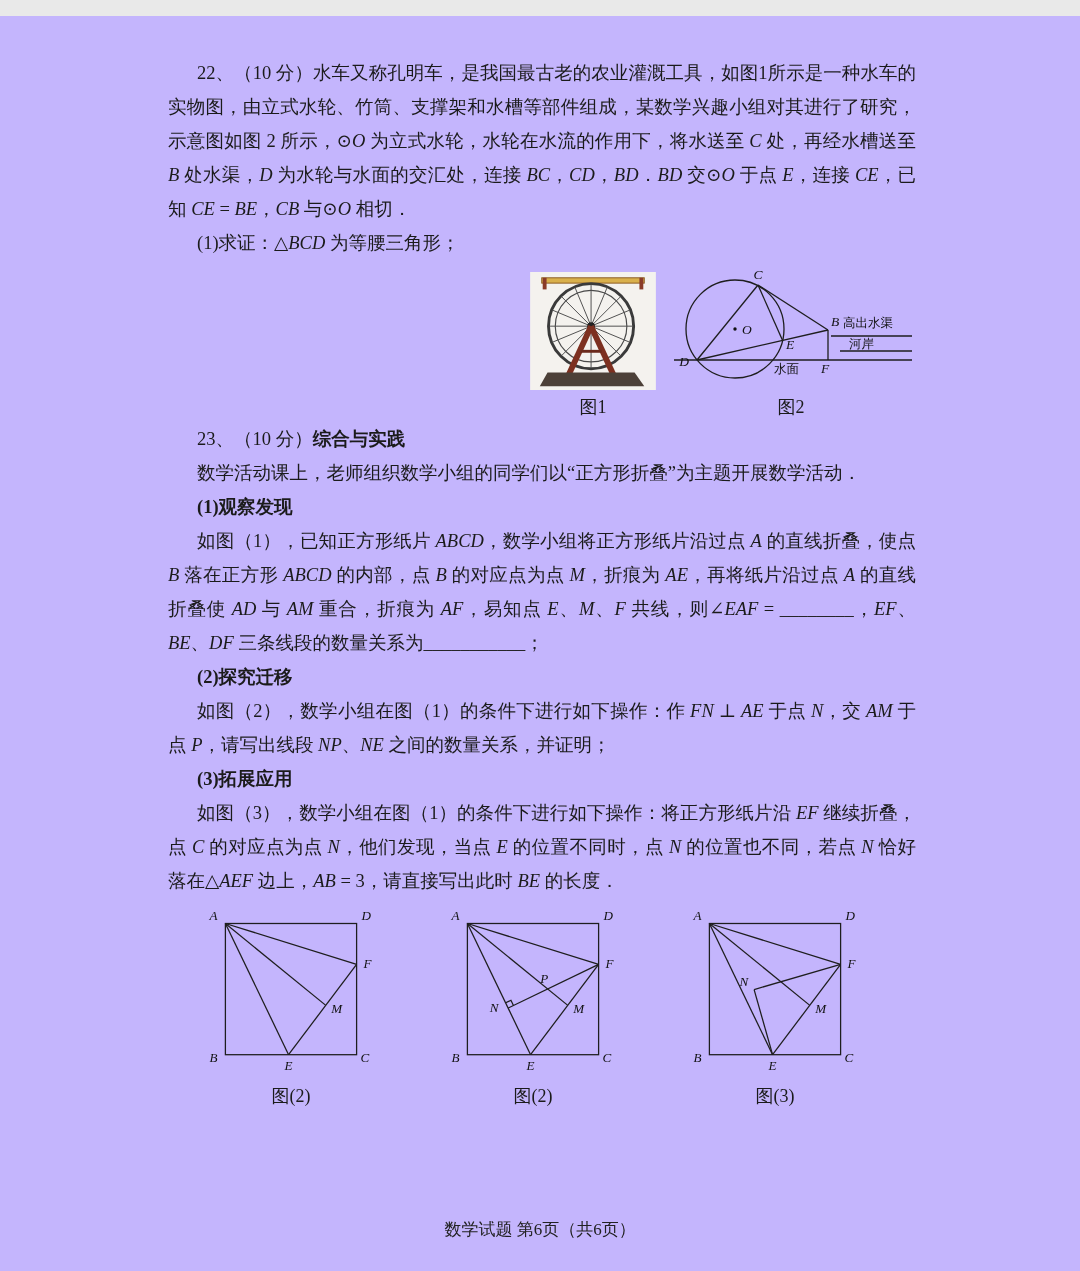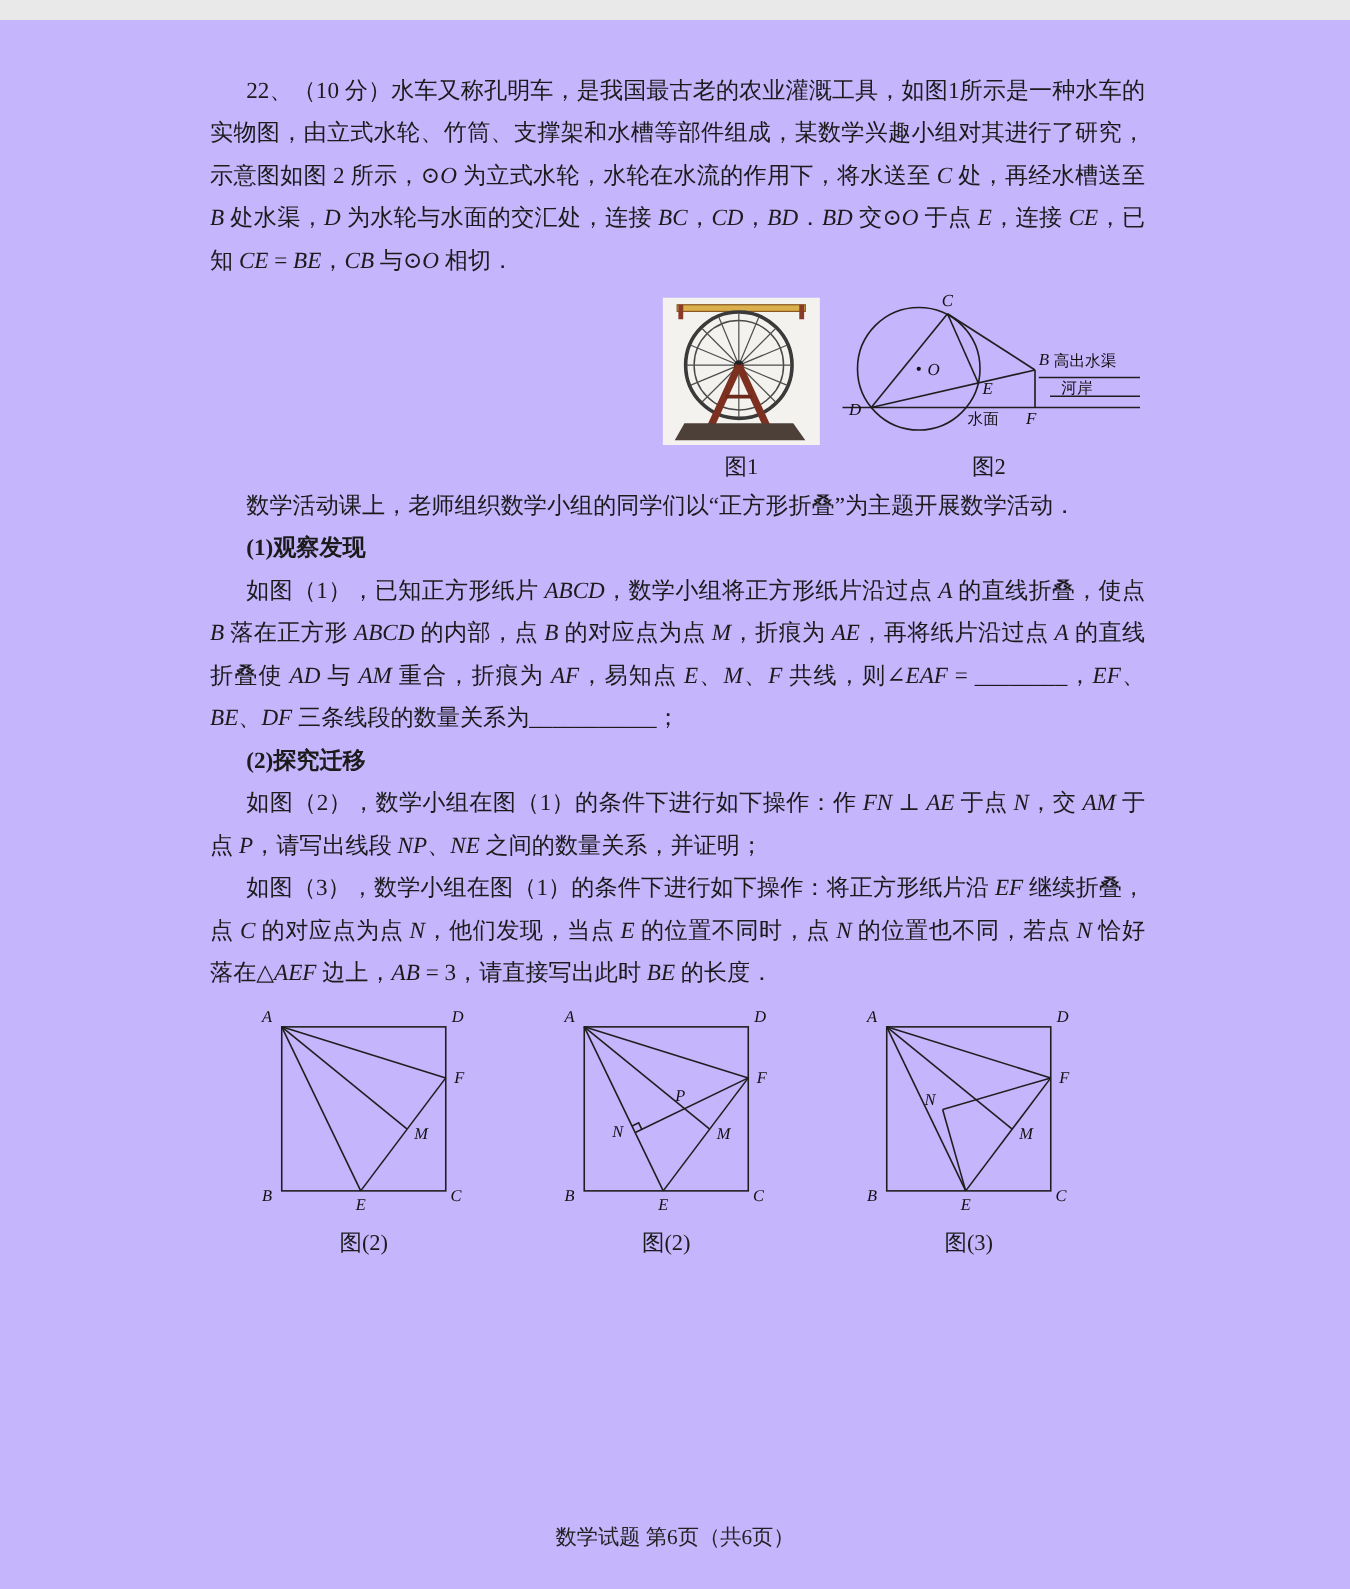--- a/index.html
+++ b/index.html
@@ -37,20 +37,21 @@
     font-family:"Liberation Serif","DejaVu Serif",serif;
   }
 </style>
 </head>
 <body>
 
 <div class="page">
   <div class="content">
 
     <p class="para indent"><span>22、（10 分）水车又称孔明车，是我国最古老的农业灌溉工具，如图1所示是一种水车的实物图，由立式水轮、竹筒、支撑架和水槽等部件组成，某数学兴趣小组对其进行了研究，示意图如图 2 所示，⊙</span><span class="mi">O</span><span> 为立式水轮，水轮在水流的作用下，将水送至 </span><span class="mi">C</span><span> 处，再经水槽送至 </span><span class="mi">B</span><span> 处水渠，</span><span class="mi">D</span><span> 为水轮与水面的交汇处，连接 </span><span class="mi">BC</span><span>，</span><span class="mi">CD</span><span>，</span><span class="mi">BD</span><span>．</span><span class="mi">BD</span><span> 交⊙</span><span class="mi">O</span><span> 于点 </span><span class="mi">E</span><span>，连接 </span><span class="mi">CE</span><span>，已知 </span><span class="mi">CE</span><span> = </span><span class="mi">BE</span><span>，</span><span class="mi">CB</span><span> 与⊙</span><span class="mi">O</span><span> 相切．</span></p>
+    <p class="para sub"><span>(1)求证：△</span><span class="mi">BCD</span><span> 为等腰三角形；</span></p>
 
     <div class="fig22row">
 
       <figure class="figblock">
         <svg viewBox="0 0 130 122" width="126" height="118">
           <rect x="0" y="0" width="130" height="122" fill="#f4f2ee"></rect>
           <g>
             <rect x="12" y="6" width="106" height="5.5" fill="#d9b04c" stroke="#8a5a20" stroke-width="1"></rect>
             <rect x="13" y="6" width="4" height="12" fill="#8a3b28"></rect>
             <rect x="113" y="6" width="4" height="12" fill="#8a3b28"></rect>
@@ -101,25 +102,27 @@
             <text class="svgit" x="159" y="105" text-anchor="middle">F</text>
             <text class="svgcn" x="177" y="59" text-anchor="start">高出水渠</text>
             <text class="svgcn" x="183" y="80" text-anchor="start">河岸</text>
             <text class="svgcn" x="108" y="105" text-anchor="start">水面</text>
           </g>
         </svg>
         <figcaption class="figcap">图2</figcaption>
       </figure>
     </div>
 
+    <p class="para indent"><span>23、（10 分）</span><span class="mb">综合与实践</span></p>
     <p class="para indent">数学活动课上，老师组织数学小组的同学们以“正方形折叠”为主题开展数学活动．</p>
     <p class="para sub bold">(1)观察发现</p>
     <p class="para indent"><span>如图（1），已知正方形纸片 </span><span class="mi">ABCD</span><span>，数学小组将正方形纸片沿过点 </span><span class="mi">A</span><span> 的直线折叠，使点 </span><span class="mi">B</span><span> 落在正方形 </span><span class="mi">ABCD</span><span> 的内部，点 </span><span class="mi">B</span><span> 的对应点为点 </span><span class="mi">M</span><span>，折痕为 </span><span class="mi">AE</span><span>，再将纸片沿过点 </span><span class="mi">A</span><span> 的直线折叠使 </span><span class="mi">AD</span><span> 与 </span><span class="mi">AM</span><span> 重合，折痕为 </span><span class="mi">AF</span><span>，易知点 </span><span class="mi">E</span><span>、</span><span class="mi">M</span><span>、</span><span class="mi">F</span><span> 共线，则∠</span><span class="mi">EAF</span><span> = ________，</span><span class="mi">EF</span><span>、</span><span class="mi">BE</span><span>、</span><span class="mi">DF</span><span> 三条线段的数量关系为___________；</span></p>
     <p class="para sub bold">(2)探究迁移</p>
     <p class="para indent"><span>如图（2），数学小组在图（1）的条件下进行如下操作：作 </span><span class="mi">FN</span><span> ⊥ </span><span class="mi">AE</span><span> 于点 </span><span class="mi">N</span><span>，交 </span><span class="mi">AM</span><span> 于点 </span><span class="mi">P</span><span>，请写出线段 </span><span class="mi">NP</span><span>、</span><span class="mi">NE</span><span> 之间的数量关系，并证明；</span></p>
+    <p class="para sub bold">(3)拓展应用</p>
     <p class="para indent"><span>如图（3），数学小组在图（1）的条件下进行如下操作：将正方形纸片沿 </span><span class="mi">EF</span><span> 继续折叠，点 </span><span class="mi">C</span><span> 的对应点为点 </span><span class="mi">N</span><span>，他们发现，当点 </span><span class="mi">E</span><span> 的位置不同时，点 </span><span class="mi">N</span><span> 的位置也不同，若点 </span><span class="mi">N</span><span> 恰好落在△</span><span class="mi">AEF</span><span> 边上，</span><span class="mi">AB</span><span> = 3，请直接写出此时 </span><span class="mi">BE</span><span> 的长度．</span></p>
 
     <div class="squares-row">
 
       <figure class="sqfig">
         <svg viewBox="0 0 195 178" width="190" height="173">
           <g class="geo">
             <rect x="30" y="18" width="135" height="135"></rect>
             <line x1="30" y1="18" x2="95" y2="153"></line>
             <line x1="30" y1="18" x2="165" y2="60"></line>

